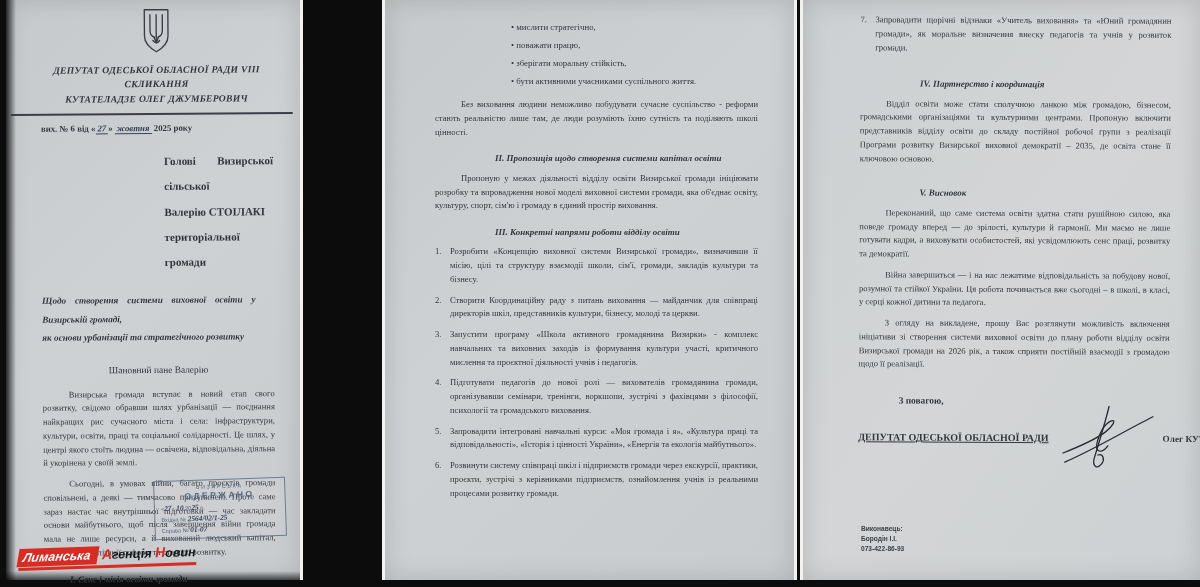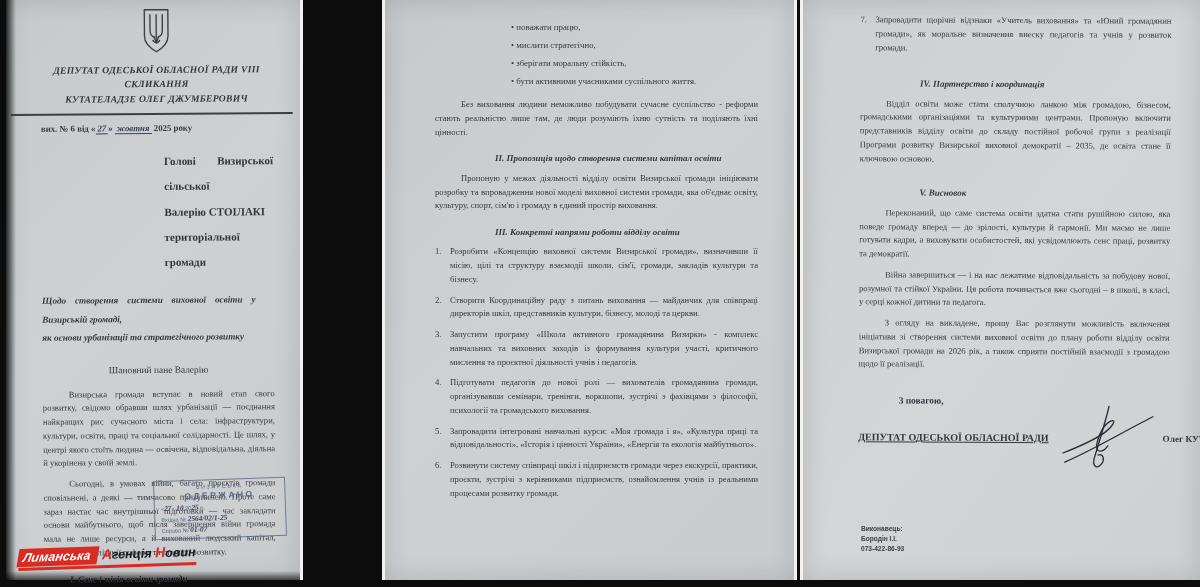--- a/index.html
+++ b/index.html
@@ -120,26 +120,26 @@
     </div>
 
     <div class="logo">
       <span class="band">Лиманська</span><span class="w2"><span class="cap">А</span><span>генція</span> <span class="cap">Н</span><span>овин</span></span>
     </div>
   </div>
 
   <div class="photo photo2">
     <div class="inner p2c body-txt">
       <div class="bullets">
+        <div>мислити стратегічно,</div>
         <div>поважати працю,</div>
-        <div>мислити стратегічно,</div>
         <div>зберігати моральну стійкість,</div>
         <div>бути активними учасниками суспільного життя.</div>
       </div>
-      <p class="para">Без виховання людини неможливо побудувати сучасне суспільство - реформи стають реальністю лише там, де люди розуміють їхню сутність та поділяють їхні цінності.</p>
+      <p class="para">Без виховання людини неможливо побудувати сучасне суспільство - реформи стають реальністю лише там, де люди розуміють їхню сутність та поділяють школі цінності.</p>
       <div class="sec-head c2">ІІ. Пропозиція щодо створення системи капітал освіти</div>
       <p class="para">Пропоную у межах діяльності відділу освіти Визирської громади ініціювати розробку та впровадження нової моделі виховної системи громади, яка об'єднає освіту, культуру, спорт, сім'ю і громаду в єдиний простір виховання.</p>
       <div class="sec-head c2" style="margin-top:12px;">ІІІ. Конкретні напрями роботи відділу освіти</div>
       <div class="num-item"><span class="num">1.</span><span>Розробити «Концепцію виховної системи Визирської громади», визначивши її місію, цілі та структуру взаємодії школи, сім'ї, громади, закладів культури та бізнесу.</span></div>
       <div class="num-item"><span class="num">2.</span><span>Створити Координаційну раду з питань виховання — майданчик для співпраці директорів шкіл, представників культури, бізнесу, молоді та церкви.</span></div>
       <div class="num-item"><span class="num">3.</span><span>Запустити програму «Школа активного громадянина Визирки» - комплекс навчальних та виховних заходів із формування культури участі, критичного мислення та проєктної діяльності учнів і педагогів.</span></div>
       <div class="num-item"><span class="num">4.</span><span>Підготувати педагогів до нової ролі — вихователів громадянина громади, організувавши семінари, тренінги, воркшопи, зустрічі з фахівцями з філософії, психології та громадського виховання.</span></div>
       <div class="num-item"><span class="num">5.</span><span>Запровадити інтегровані навчальні курси: «Моя громада і я», «Культура праці та відповідальності», «Історія і цінності України», «Енергія та екологія майбутнього».</span></div>
       <div class="num-item"><span class="num">6.</span><span>Розвинути систему співпраці шкіл і підприємств громади через екскурсії, практики, проєкти, зустрічі з керівниками підприємств, ознайомлення учнів із реальними процесами розвитку громади.</span></div>
     </div>

